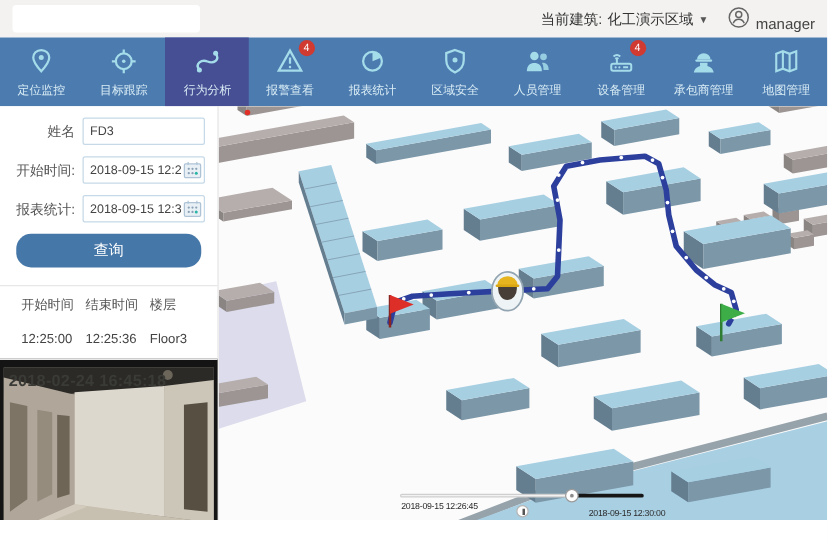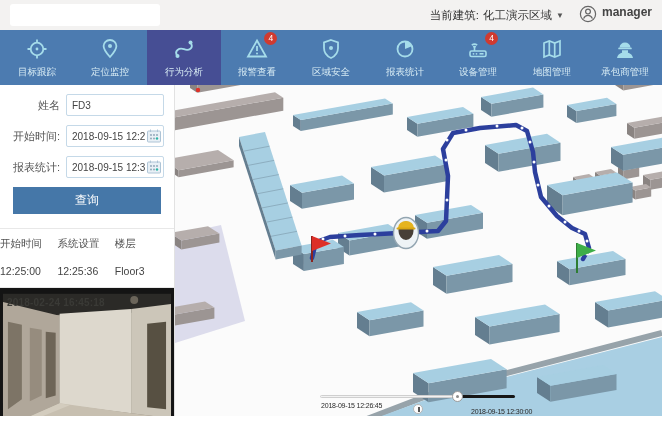--- a/index.html
+++ b/index.html
@@ -6,49 +6,49 @@
   html,body { width:662px; height:436px; background:#fff; }
   body { font-family:"Liberation Sans", sans-serif; }
   .app { position:relative; width:662px; height:416px; overflow:hidden; background:#fff; }
 
   
   .topbar { height:30px; background:#f3f2f1; display:flex; align-items:center; justify-content:space-between; padding:0 10px; }
   .logo-box { width:150px; height:22px; background:#fff; border-radius:3px; }
   .topbar-right { display:flex; align-items:center; gap:7px; }
   .building-select { display:flex; align-items:center; gap:4px; font-size:11.5px; color:#333; cursor:pointer; }
   .caret { font-size:8px; color:#555; }
-  .user { display:flex; align-items:flex-start; gap:5px; font-size:12px; color:#444; margin-left:8px;font-weight:bold; }
+  .user { display:flex; align-items:flex-end; gap:5px; font-size:12px; color:#444; margin-left:8px; }
 
   
   .navbar { height:55px; background:#4c7bb0; display:flex; }
   .nav-item { flex:1; display:flex; flex-direction:column; align-items:center; justify-content:center; gap:3px; cursor:pointer; }
   .nav-item.active { background:#464e94; }
   .nav-icon { position:relative; width:26px; height:26px; display:flex; align-items:center; justify-content:center; }
   .nav-label { font-size:10px; color:#d9edf5; white-space:nowrap; transform:scale(.95); }
   .nav-badge { position:absolute; top:-4px; right:-7px; min-width:13px; height:13px; border-radius:7px; background:#d03a30; color:#fff; font-size:8.5px; line-height:13px; text-align:center; padding:0 2px; }
 
   
   .main { display:flex; height:351px; }
   .sidebar { width:175px; background:#fff; border-right:1px solid #e2e2e2; display:flex; flex-direction:column; }
   .form-sec { padding:9px 10px 4px 10px; }
   .form-row { display:flex; align-items:center; margin-bottom:9px; }
   .form-label { width:56px; font-size:11px; color:#555; text-align:right; padding-right:6px; white-space:nowrap; }
   .input-wrap { flex:1; position:relative; }
   .input-wrap input { width:100%; height:22px; border:1px solid #c5d9e8; border-radius:2px; font-size:10px; color:#444; padding:0 18px 0 5px; font-family:"Liberation Sans",sans-serif; }
   .input-wrap.noicon input { padding-right:5px; }
   .cal-icon { position:absolute; right:2px; top:3px; width:16px; height:16px; cursor:pointer; }
-  .query-btn { display:block; width:148px; margin:4px auto 10px auto; height:27px; background:#4577a8; border:none; border-radius:0; color:#fff; font-size:12px; cursor:pointer; font-family:"Liberation Sans",sans-serif; }
+  .query-btn { display:block; width:148px; margin:4px auto 10px auto; height:27px; background:#4577a8; border:none; border-radius:12px; color:#fff; font-size:12px; cursor:pointer; font-family:"Liberation Sans",sans-serif; }
   .divider { border-top:1px solid #e8e8e8; }
-  .results { padding:8px 10px 10px 0; }
+  .results { padding:8px 10px 10px 17px; }
   .res-grid { display:grid; grid-template-columns:1.05fr 1.05fr 0.9fr; row-gap:14px; }
   .res-h { font-size:10.5px; color:#555; }
   .res-v { font-size:10.5px; color:#444; }
   .video { position:relative; flex:1; background:#141414; border-top:1px solid #e8e8e8; }
   .video svg { display:block; width:100%; height:100%; }
-  .video-ts { position:absolute; left:7px; top:9px; font-size:10px; color:#3a3a36; font-weight:bold; letter-spacing:.2px; }
+  .video-ts { position:absolute; left:7px; top:9px; font-size:13px; color:#3a3a36; font-weight:bold; letter-spacing:.2px; }
 
   
   .map { position:relative; flex:1; background:#fbfbfb; overflow:hidden; }
   .map > svg { display:block; }
   .tl-track { position:absolute; left:145px; top:310px; width:195px; height:3px; cursor:pointer; }
   .tl-white { position:absolute; left:0; top:0; width:138px; height:3px; background:#f2f2f2; border:0.5px solid #cfcfcf; border-radius:2px; }
   .tl-black { position:absolute; left:138px; top:0; width:57px; height:3px; background:#161616; border-radius:2px; }
   .tl-handle { position:absolute; left:132px; top:-4px; width:11px; height:11px; border-radius:50%; background:#fff; border:1px solid #9b9b9b; cursor:grab; }
   .tl-handle::after { content:""; position:absolute; left:3px; top:3px; width:3px; height:3px; border-radius:50%; background:#8c8c8c; }
   .tl-label { position:absolute; font-size:7px; color:#2a2a2a; white-space:nowrap; letter-spacing:-0.2px; }
@@ -80,35 +80,35 @@
         </span>
         <span>manager</span>
       </div>
     </div>
   </div>
 
   <div class="navbar">
     <div class="nav-item">
       <span class="nav-icon">
         <svg width="24" height="24" viewBox="0 0 24 24" fill="none" stroke="#a5dcea" stroke-width="1.8">
+          <path d="M12 3 C8.2 3 5.6 5.8 5.6 9 C5.6 13 12 20 12 20 C12 20 18.4 13 18.4 9 C18.4 5.8 15.8 3 12 3 Z"></path>
+          <circle cx="12" cy="9" r="2" fill="#a5dcea" stroke="none"></circle>
+        </svg>
+      </span>
+      <span class="nav-label">定位监控</span>
+    </div>
+    <div class="nav-item">
+      <span class="nav-icon">
+        <svg width="24" height="24" viewBox="0 0 24 24" fill="none" stroke="#a5dcea" stroke-width="1.8">
           <circle cx="12" cy="12" r="6.3"></circle>
           <path d="M12 2.5 V6 M12 18 V21.5 M2.5 12 H6 M18 12 H21.5"></path>
           <circle cx="12" cy="12" r="1.4" fill="#a5dcea" stroke="none"></circle>
         </svg>
       </span>
       <span class="nav-label">目标跟踪</span>
-    </div>
-    <div class="nav-item">
-      <span class="nav-icon">
-        <svg width="24" height="24" viewBox="0 0 24 24" fill="none" stroke="#a5dcea" stroke-width="1.8">
-          <path d="M12 3 C8.2 3 5.6 5.8 5.6 9 C5.6 13 12 20 12 20 C12 20 18.4 13 18.4 9 C18.4 5.8 15.8 3 12 3 Z"></path>
-          <circle cx="12" cy="9" r="2" fill="#a5dcea" stroke="none"></circle>
-        </svg>
-      </span>
-      <span class="nav-label">定位监控</span>
     </div>
     <div class="nav-item active">
       <span class="nav-icon">
         <svg width="24" height="24" viewBox="0 0 24 24" fill="none" stroke="#a5dcea" stroke-width="1.9">
           <path d="M5.5 19 C1.5 13.5 7.5 10.5 12 12.2 C16.5 14 22.5 11.5 18.5 5.5"></path>
           <circle cx="5.5" cy="19" r="2" fill="#a5dcea" stroke="none"></circle>
           <circle cx="18.5" cy="5.5" r="2" fill="#a5dcea" stroke="none"></circle>
         </svg>
       </span>
       <span class="nav-label">行为分析</span>
@@ -120,69 +120,80 @@
           <path d="M12 9 V14"></path>
           <circle cx="12" cy="16.5" r="1" fill="#a5dcea" stroke="none"></circle>
         </svg>
         <span class="nav-badge">4</span>
       </span>
       <span class="nav-label">报警查看</span>
     </div>
     <div class="nav-item">
       <span class="nav-icon">
         <svg width="24" height="24" viewBox="0 0 24 24" fill="none" stroke="#a5dcea" stroke-width="1.8">
+          <circle cx="12" cy="12" r="7.5"></circle>
+          <path d="M12 12 L12 4.5 A7.5 7.5 0 0 1 18.8 9.2 Z" fill="#a5dcea" stroke="none"></path>
+        </svg>
+      </span>
+      <span class="nav-label">报表统计</span>
+    </div>
+    <div class="nav-item">
+      <span class="nav-icon">
+        <svg width="24" height="24" viewBox="0 0 24 24" fill="none" stroke="#a5dcea" stroke-width="1.8">
           <path d="M12 3 L19 5.5 V11 C19 15.8 15.6 19.4 12 21 C8.4 19.4 5 15.8 5 11 V5.5 Z"></path>
           <circle cx="12" cy="11" r="2" fill="#a5dcea" stroke="none"></circle>
         </svg>
       </span>
       <span class="nav-label">区域安全</span>
     </div>
     <div class="nav-item">
       <span class="nav-icon">
-        <svg width="24" height="24" viewBox="0 0 24 24" fill="none" stroke="#a5dcea" stroke-width="1.8">
-          <circle cx="12" cy="12" r="7.5"></circle>
-          <path d="M12 12 L12 4.5 A7.5 7.5 0 0 1 18.8 9.2 Z" fill="#a5dcea" stroke="none"></path>
-        </svg>
-      </span>
-      <span class="nav-label">报表统计</span>
+        <svg width="24" height="24" viewBox="0 0 24 24" fill="#a5dcea">
+          <circle cx="9.5" cy="7.8" r="3.4"></circle>
+          <path d="M3.5 20 C3.5 15 6.3 13.4 9.5 13.4 C12.7 13.4 15.5 15 15.5 20 Z"></path>
+          <circle cx="16.8" cy="8.4" r="2.7" opacity="0.85"></circle>
+          <path d="M15.5 13.2 C18.5 12.8 21 14.6 21 19 L16.8 19 C16.8 16.5 16.4 14.5 15.5 13.2 Z" opacity="0.85"></path>
+        </svg>
+      </span>
+      <span class="nav-label">人员管理</span>
     </div>
     <div class="nav-item">
       <span class="nav-icon">
         <svg width="24" height="24" viewBox="0 0 24 24" fill="none" stroke="#a5dcea" stroke-width="1.6">
           <rect x="4" y="14" width="16" height="5.5" rx="1.5"></rect>
           <path d="M8.5 14 V10"></path>
           <path d="M5.8 8.2 A4.2 4.2 0 0 1 11.2 8.2"></path>
           <path d="M7.2 10 A2.2 2.2 0 0 1 9.8 10"></path>
           <circle cx="7.5" cy="16.8" r="0.9" fill="#a5dcea" stroke="none"></circle>
           <circle cx="10.5" cy="16.8" r="0.9" fill="#a5dcea" stroke="none"></circle>
           <path d="M13.5 16.8 H17.5"></path>
         </svg>
         <span class="nav-badge">4</span>
       </span>
       <span class="nav-label">设备管理</span>
     </div>
     <div class="nav-item">
       <span class="nav-icon">
-        <svg width="24" height="24" viewBox="0 0 24 24" fill="none" stroke="#a5dcea" stroke-width="1.7">
-          <path d="M4 6 L9.3 4 L14.7 6 L20 4 V18 L14.7 20 L9.3 18 L4 20 Z"></path>
-          <path d="M9.3 4 V18 M14.7 6 V20"></path>
-        </svg>
-      </span>
-      <span class="nav-label">地图管理</span>
-    </div>
-    <div class="nav-item">
-      <span class="nav-icon">
         <svg width="24" height="24" viewBox="0 0 24 24" fill="#a5dcea">
           <path d="M6.6 10.5 A5.4 5 0 0 1 17.4 10.5 Z"></path>
           <rect x="5.2" y="10.5" width="13.6" height="1.8" rx="0.9"></rect>
           <path d="M9 13.2 h6 v1.6 a3 3.2 0 0 1 -6 0 Z"></path>
           <path d="M4 21 C5 16.8 8 15.6 12 15.6 C16 15.6 19 16.8 20 21 Z"></path>
         </svg>
       </span>
       <span class="nav-label">承包商管理</span>
+    </div>
+    <div class="nav-item">
+      <span class="nav-icon">
+        <svg width="24" height="24" viewBox="0 0 24 24" fill="none" stroke="#a5dcea" stroke-width="1.7">
+          <path d="M4 6 L9.3 4 L14.7 6 L20 4 V18 L14.7 20 L9.3 18 L4 20 Z"></path>
+          <path d="M9.3 4 V18 M14.7 6 V20"></path>
+        </svg>
+      </span>
+      <span class="nav-label">地图管理</span>
     </div>
   </div>
 
   <div class="main">
 
     <div class="sidebar">
       <div class="form-sec">
         <div class="form-row">
           <span class="form-label">姓名</span>
           <span class="input-wrap noicon">
@@ -224,21 +235,21 @@
               </svg>
             </span>
           </span>
         </div>
         <button class="query-btn">查询</button>
       </div>
       <div class="divider"></div>
       <div class="results">
         <div class="res-grid">
           <span class="res-h">开始时间</span>
-          <span class="res-h">系统设置</span>
+          <span class="res-h">结束时间</span>
           <span class="res-h">楼层</span>
           <span class="res-v">12:25:00</span>
           <span class="res-v">12:25:36</span>
           <span class="res-v">Floor3</span>
         </div>
       </div>
       <div class="video">
         <svg viewBox="0 0 175 150" preserveAspectRatio="none">
           <rect x="0" y="0" width="175" height="150" fill="#141414"></rect>
           <rect x="3" y="6" width="169" height="139" fill="#8f887c"></rect>

